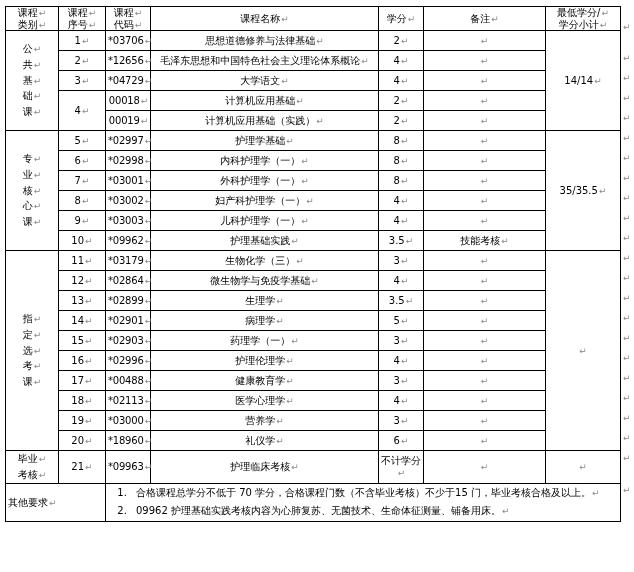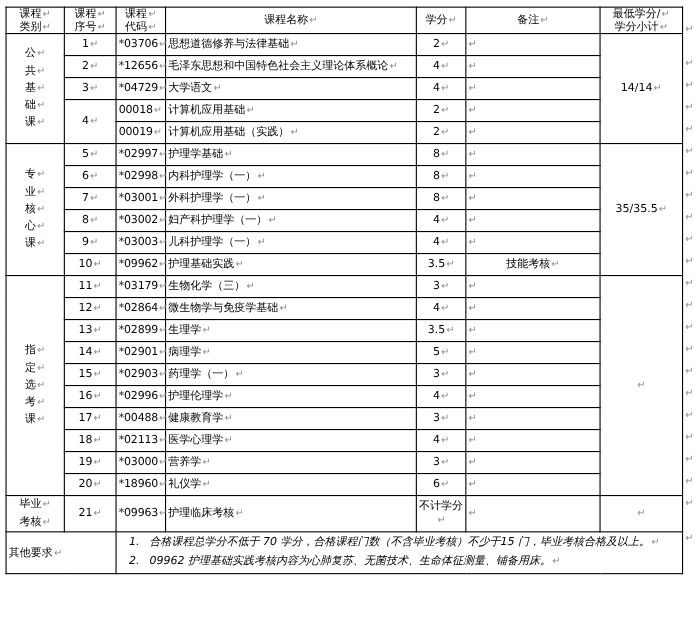--- a/index.html
+++ b/index.html
@@ -34,34 +34,34 @@
   
   col.c-cat{width:53px;}
   col.c-seq{width:47px;}
   col.c-code{width:45px;}
   col.c-name{width:228px;}
   col.c-credit{width:45px;}
   col.c-remark{width:122px;}
   col.c-subtotal{width:75px;}
 
   .ctr{text-align:center;}
-  .lft{text-align:left;padding-left:6px;}
+  .lft{text-align:center;padding-left:6px;}
 
   
   .hdr{text-align:center;height:42px;}
   .hdr .l{display:block;}
 
   
   .vcat{
     text-align:center;
     letter-spacing:0;
   }
   .vcat .ch{display:block;line-height:1.55;}
 
-  .codecell{text-align:left;letter-spacing:-0.2px;}
+  .codecell{text-align:right;letter-spacing:-0.2px;}
 
   .twoline{line-height:1.35;}
 
   
   .pil{color:#8a8a8a;font-size:9px;}
   .pil-inline{color:#8a8a8a;font-size:9px;margin-left:1px;}
 
   
   .margin-marks{
     position:absolute;
@@ -73,21 +73,20 @@
   .margin-marks div{height:20px;line-height:20px;}
   .margin-marks div.h42{height:42px;line-height:42px;}
   .margin-marks div.h45{height:45px;line-height:45px;}
 
   
   td.req-label{text-align:left;vertical-align:middle;}
   td.req-body{
     text-align:left;
     vertical-align:middle;
     padding:4px 4px 4px 2px;
-    font-style:italic;
   }
   ol.reqs{
     margin:0;
     padding:0 0 0 22px;
     list-style:decimal;
   }
   ol.reqs li{
     line-height:1.85;
     padding-left:6px;
   }

